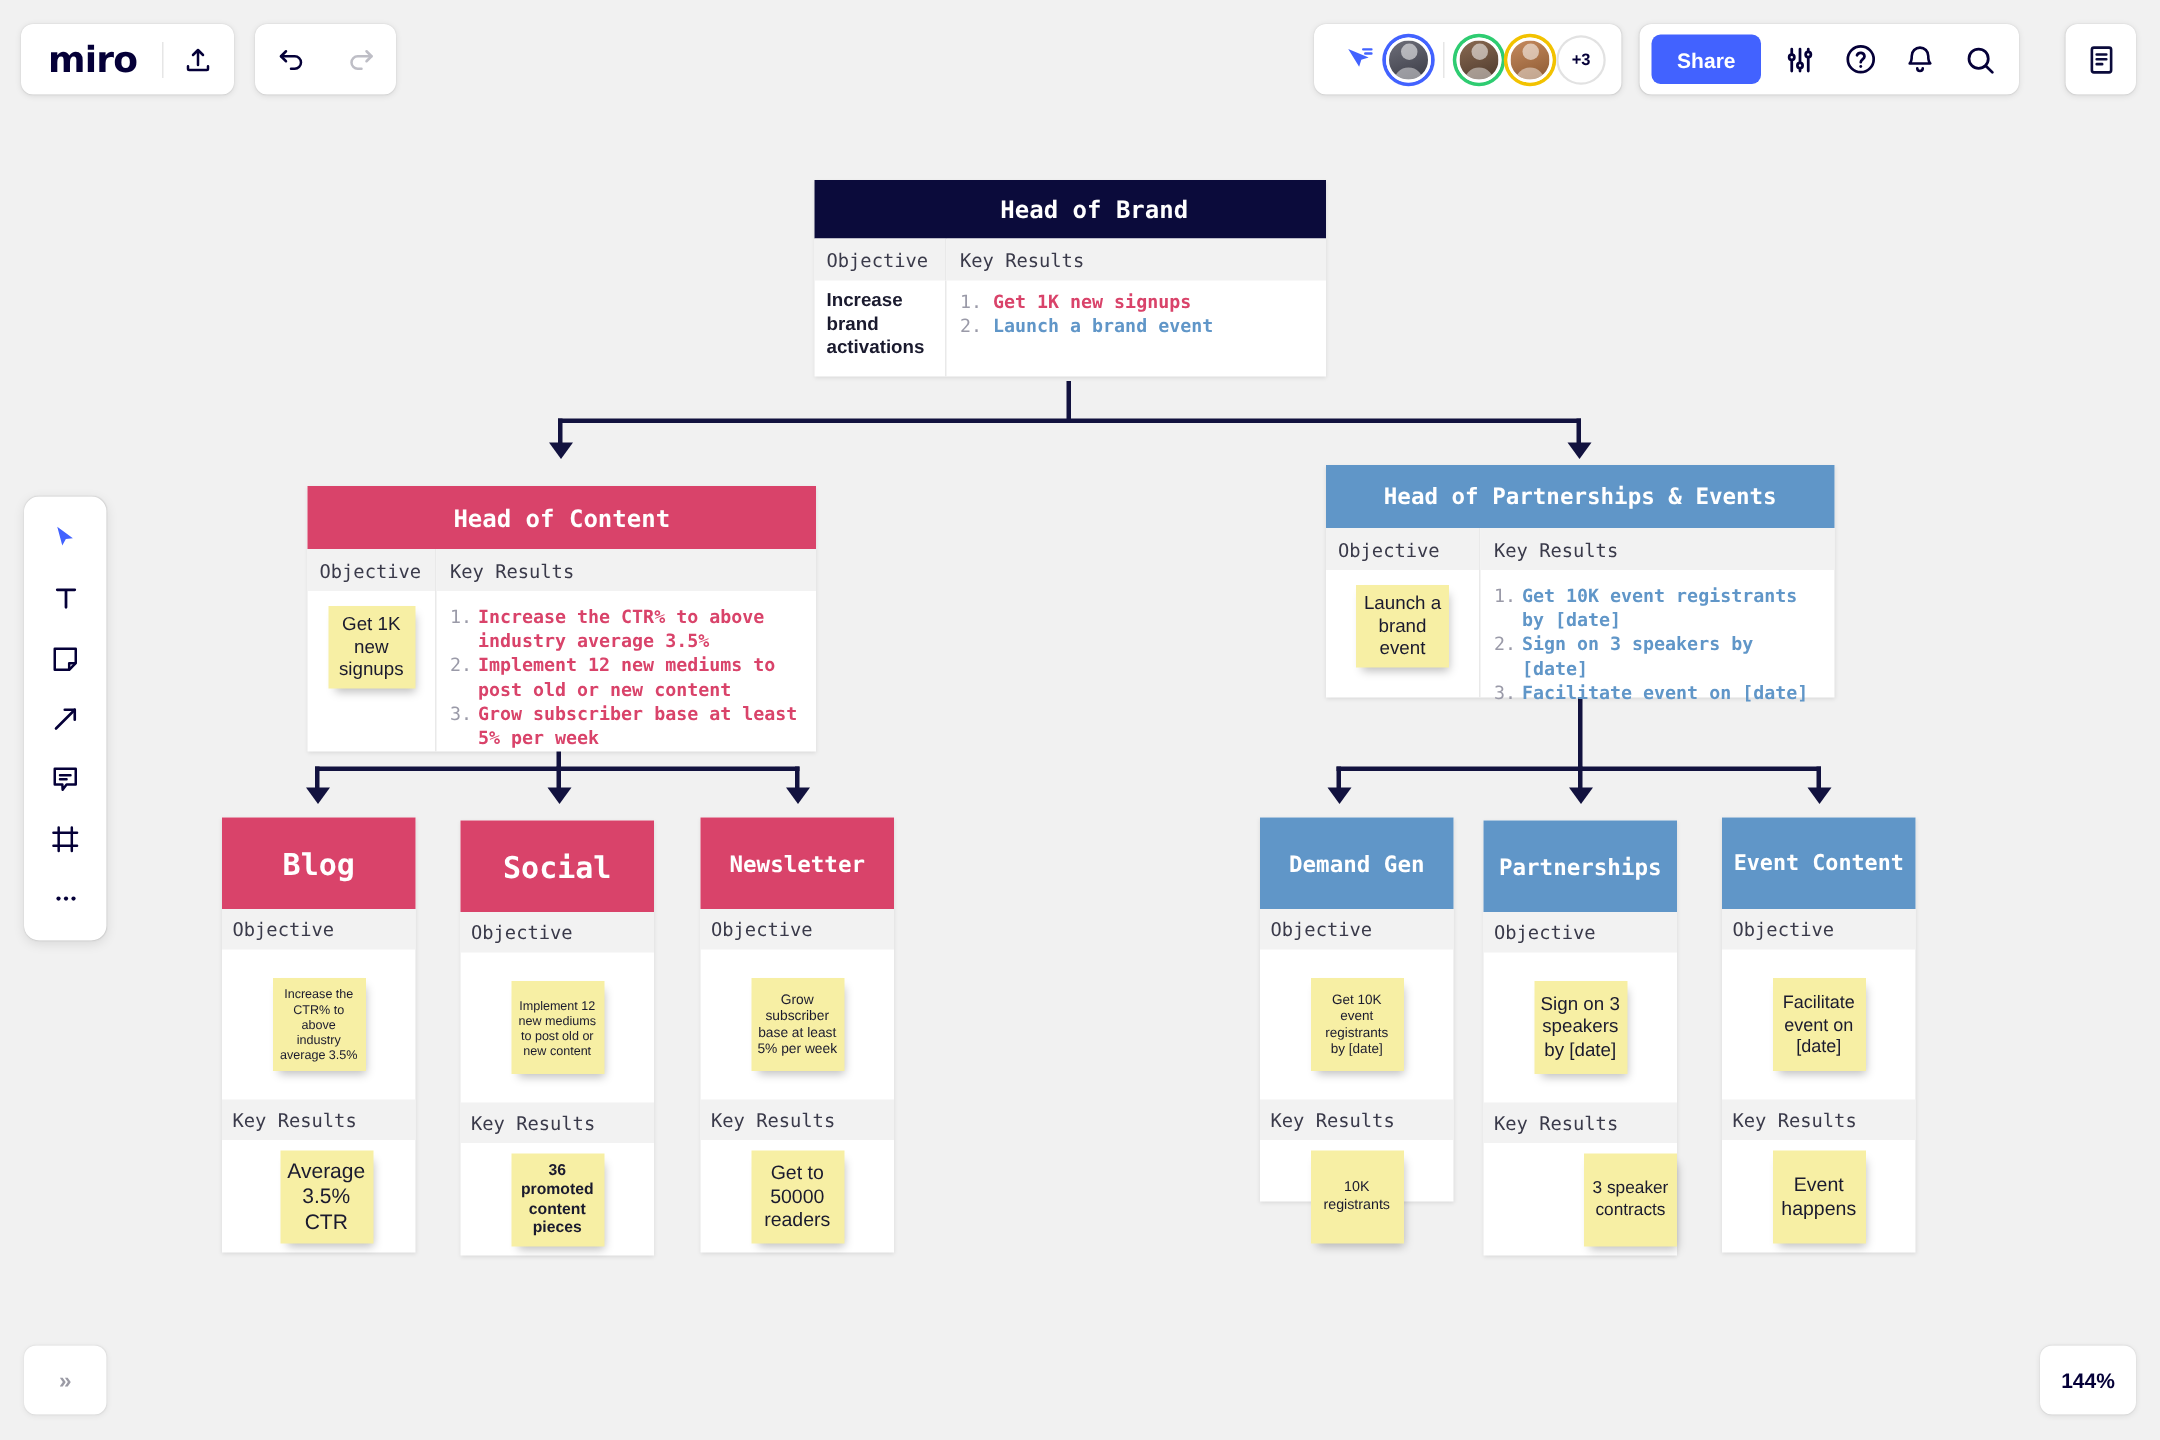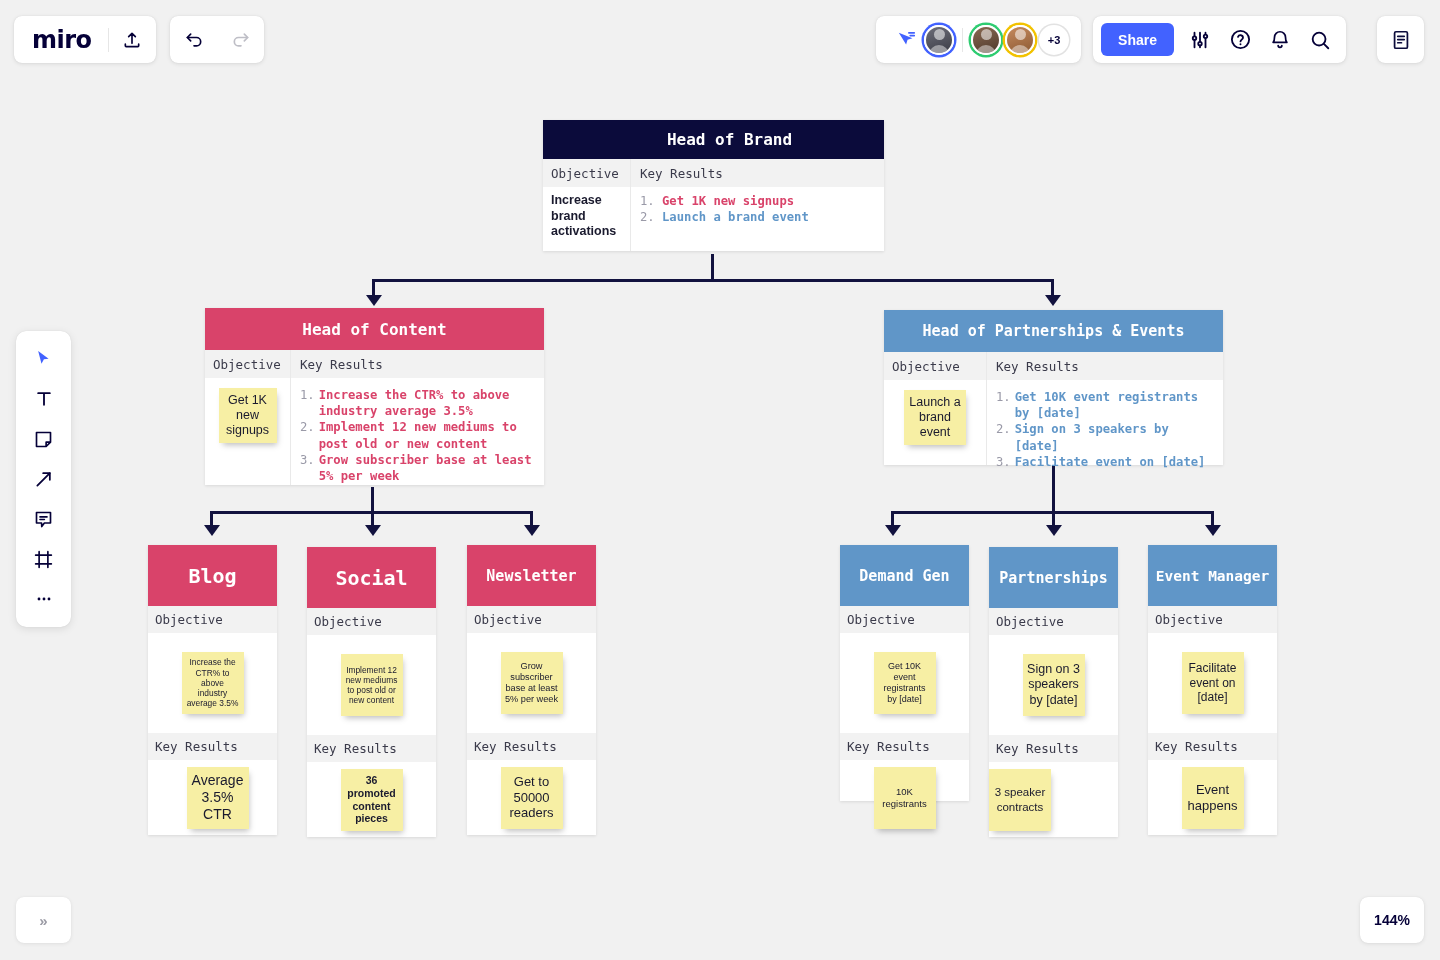--- a/index.html
+++ b/index.html
@@ -337,21 +337,21 @@
     <div class="col-split" style="height:64px;">
       <div class="objective-text" style="width:87px; font-size:12.5px; padding:6px 6px 0 8px;">Increase brand activations</div>
       <div class="cell-div" style="width:1px;"></div>
       <div class="kr-list" style="flex:1; font-size:12.2px; padding:6px 0 0 9px;">
         <div><span class="num">1.</span> <span class="kr-pink">Get 1K new signups</span></div>
         <div><span class="num">2.</span> <span class="kr-blue">Launch a brand event</span></div>
       </div>
     </div>
   </div>
 
-  <div class="card" style="left:205px; top:308px; width:339px; height:177px;">
+  <div class="card" style="left:205px; top:324px; width:339px; height:177px;">
     <div class="card-header hdr-pink" style="height:42px; font-size:16px;">Head of Content</div>
     <div class="col-split" style="height:28px;">
       <div class="row-label" style="width:85px; font-size:12.5px; padding-left:8px;">Objective</div>
       <div class="cell-div" style="width:1px;"></div>
       <div class="row-label" style="flex:1; font-size:12.5px; padding-left:9px;">Key Results</div>
     </div>
     <div class="col-split" style="height:107px;">
       <div style="width:85px; display:flex; align-items:flex-start; justify-content:center; padding-top:10px;">
         <div class="sticky" style="width:58px; height:55px; font-size:12.5px;">Get 1K new signups</div>
       </div>
@@ -450,27 +450,27 @@
     </div>
   </div>
 
   <div class="card" style="left:989px; top:547px; width:129px; height:290px;">
     <div class="card-header hdr-blue" style="height:61px; font-size:15px;">Partnerships</div>
     <div class="row-label" style="height:27px; font-size:12.5px; padding-left:7px;">Objective</div>
     <div style="height:100px; display:flex; align-items:center; justify-content:center;">
       <div class="sticky" style="width:62px; height:62px; font-size:12.5px;">Sign on 3 speakers by [date]</div>
     </div>
     <div class="row-label" style="height:27px; font-size:12.5px; padding-left:7px;">Key Results</div>
-    <div style="height:75px; display:flex; align-items:center; justify-content:flex-start;">
+    <div style="height:75px; display:flex; align-items:center; justify-content:flex-end;">
       <div class="sticky" style="width:62px; height:62px; font-size:11.5px;">3 speaker contracts</div>
     </div>
   </div>
 
   <div class="card" style="left:1148px; top:545px; width:129px; height:290px;">
-    <div class="card-header hdr-blue" style="height:61px; font-size:14.5px;">Event Manager</div>
+    <div class="card-header hdr-blue" style="height:61px; font-size:14.5px;">Event Content</div>
     <div class="row-label" style="height:27px; font-size:12.5px; padding-left:7px;">Objective</div>
     <div style="height:100px; display:flex; align-items:center; justify-content:center;">
       <div class="sticky" style="width:62px; height:62px; font-size:12px;">Facilitate event on [date]</div>
     </div>
     <div class="row-label" style="height:27px; font-size:12.5px; padding-left:7px;">Key Results</div>
     <div style="height:75px; display:flex; align-items:center; justify-content:center;">
       <div class="sticky" style="width:62px; height:62px; font-size:13px;">Event happens</div>
     </div>
   </div>
 

